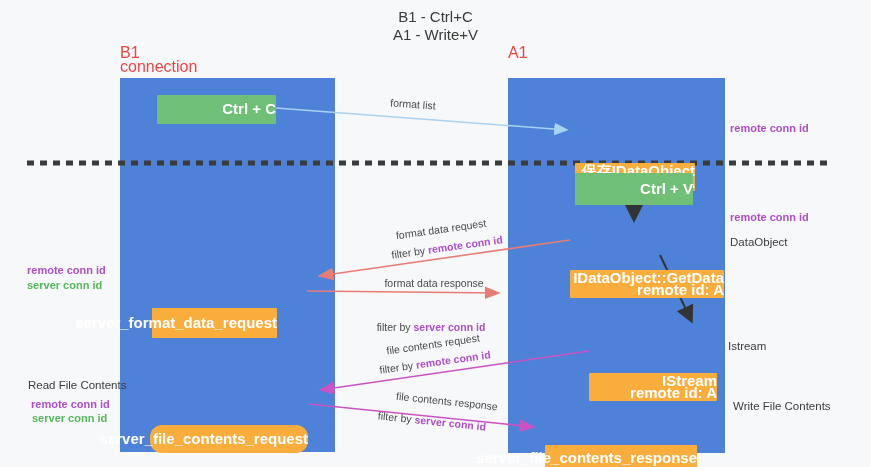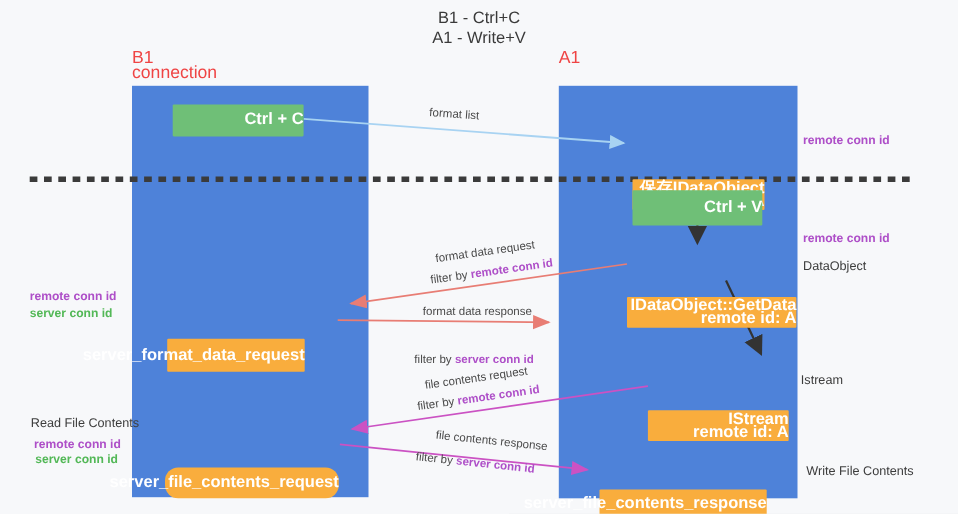--- a/index.html
+++ b/index.html
@@ -162,21 +162,21 @@
   </div>
 
   <div class="annot annot-purple" style="left:730px; top:122px;">remote conn id</div>
 
   <div class="annot annot-purple" style="left:730px; top:211px;">remote conn id</div>
 
   <div class="annot" style="left:730px; top:236px;">DataObject</div>
 
   <div class="annot" style="left:728px; top:340px;">Istream</div>
 
-  <div class="annot" style="left:733px; top:423px;">Write File Contents</div>
+  <div class="annot" style="left:733px; top:400px;">Write File Contents</div>
 
   <div class="annot annot-purple" style="left:27px; top:264px;">remote conn id</div>
   <div class="annot annot-green" style="left:27px; top:279px;">server conn id</div>
 
   <div class="annot" style="left:28px; top:379px;text-align:right;">Read File Contents</div>
   <div class="annot annot-purple" style="left:31px; top:398px;">remote conn id</div>
   <div class="annot annot-green" style="left:32px; top:412px;">server conn id</div>
 
 </div>
 

